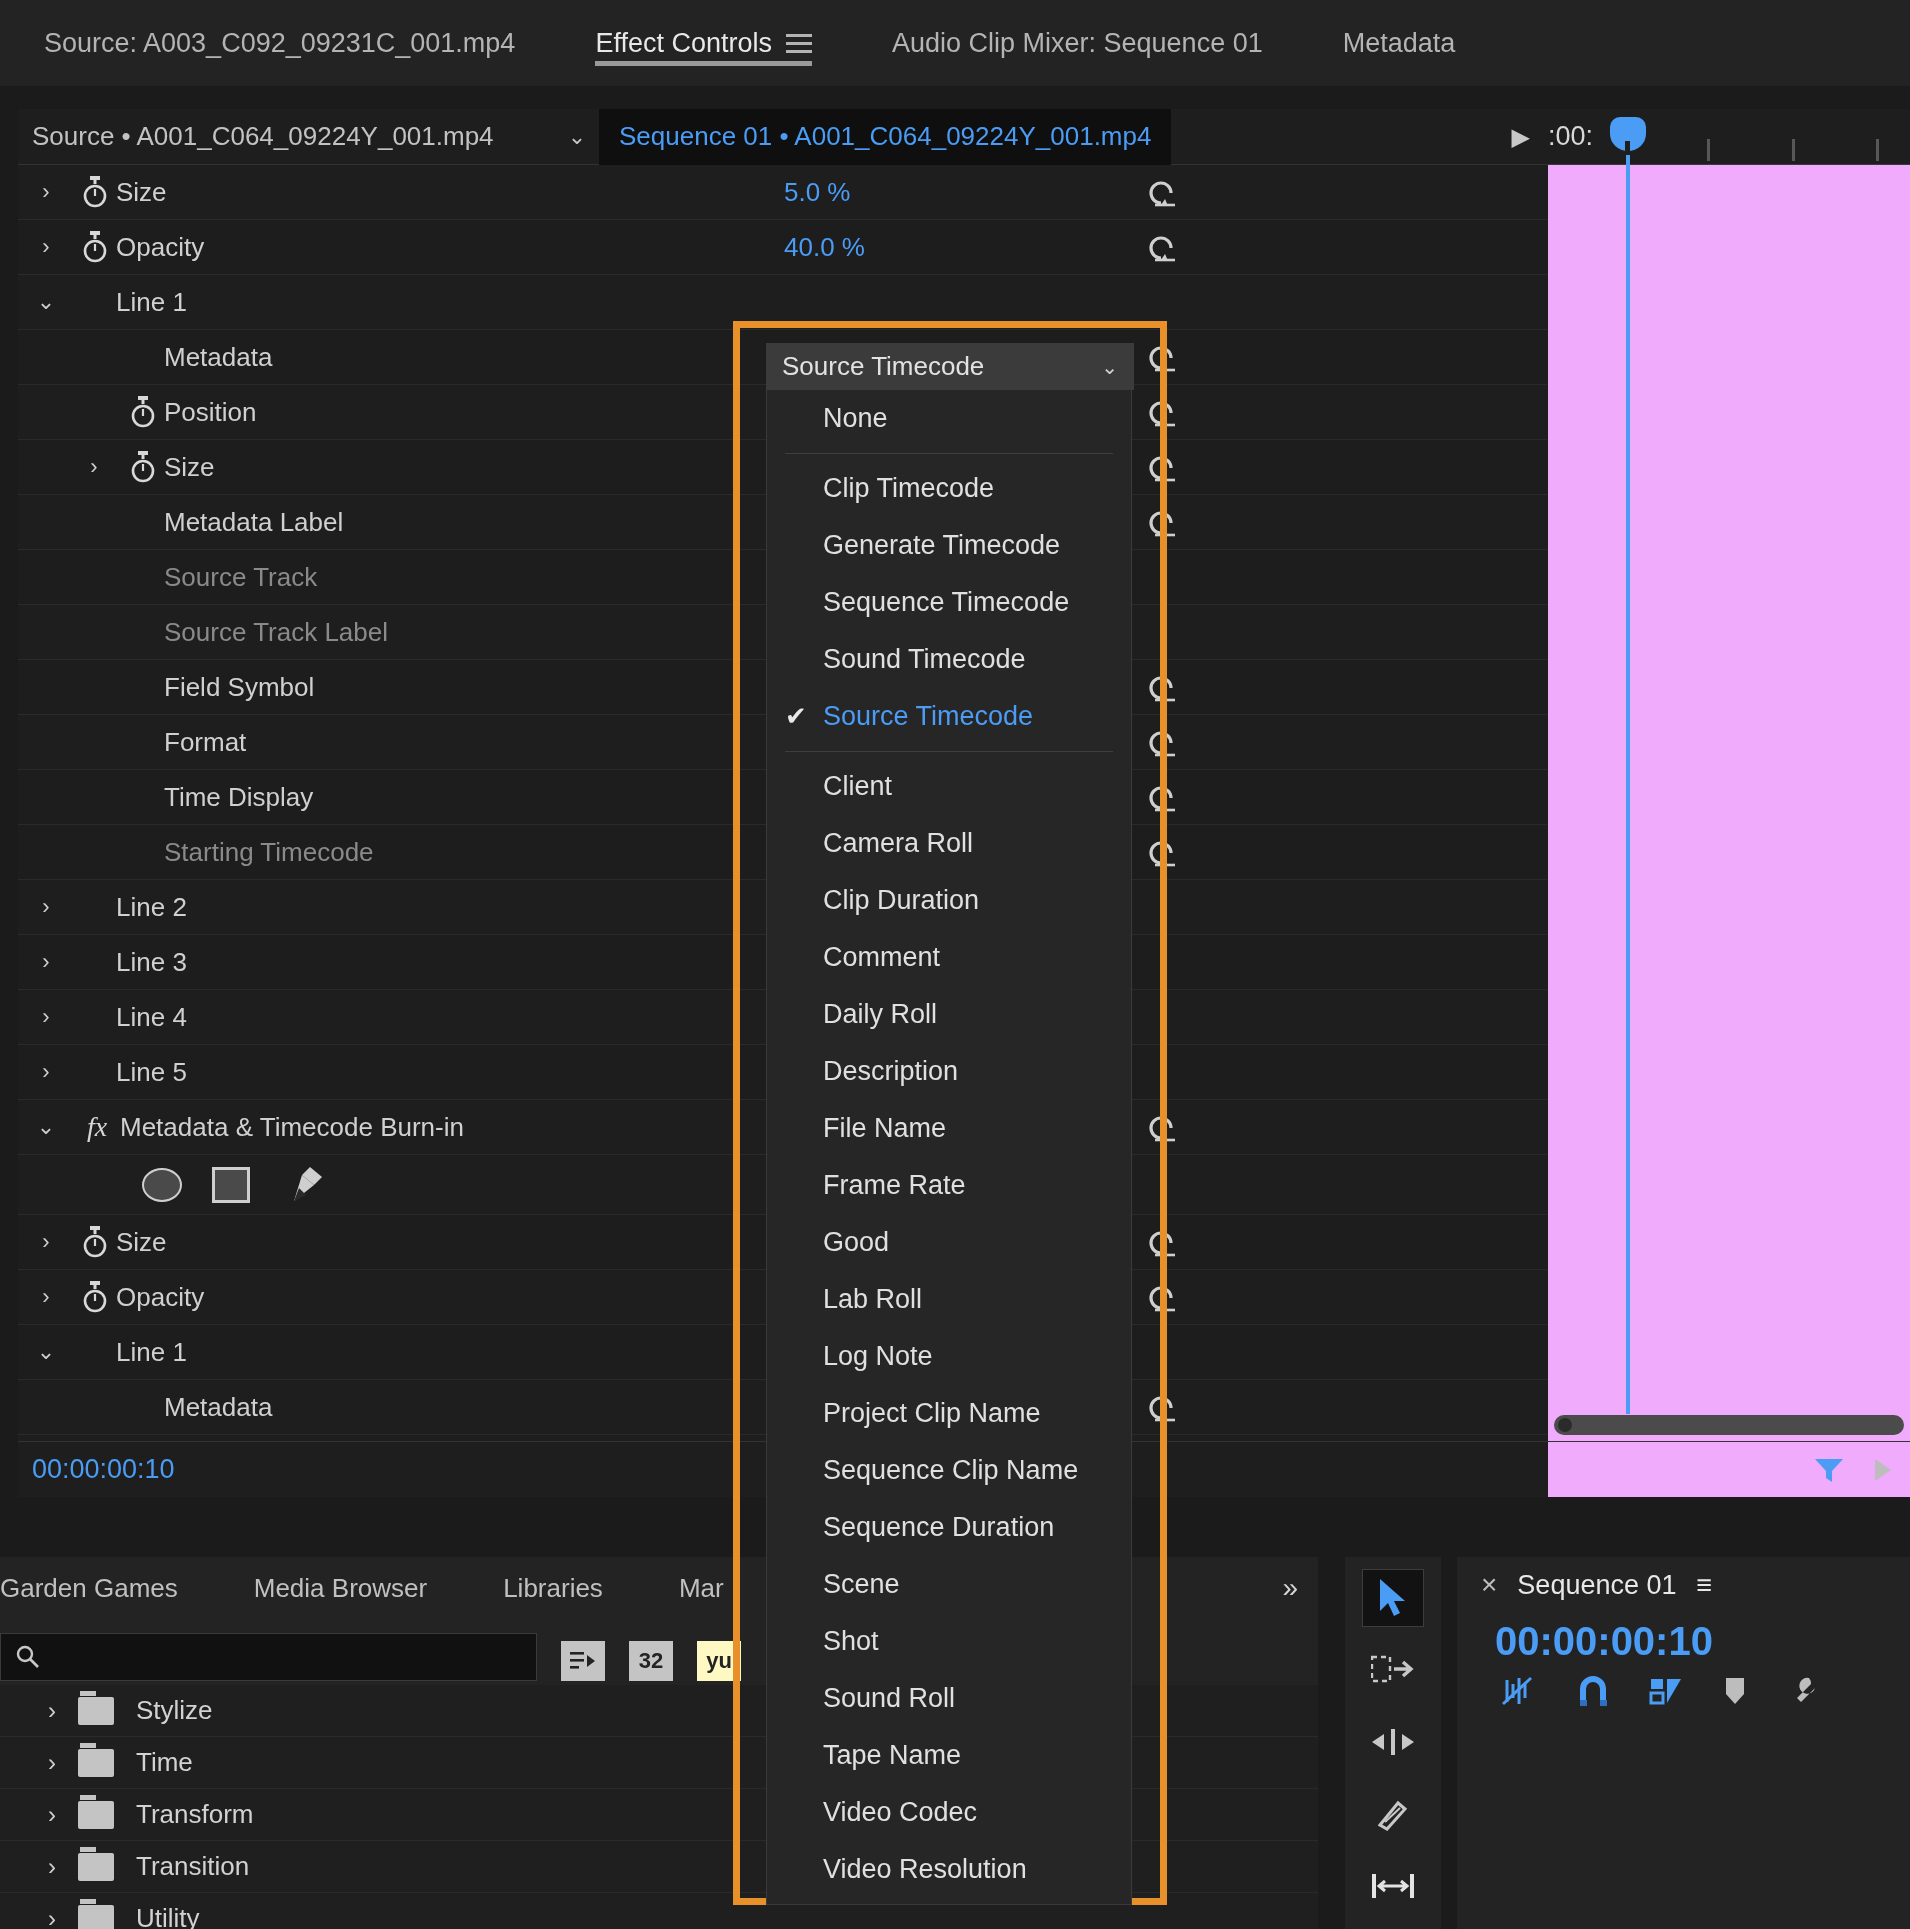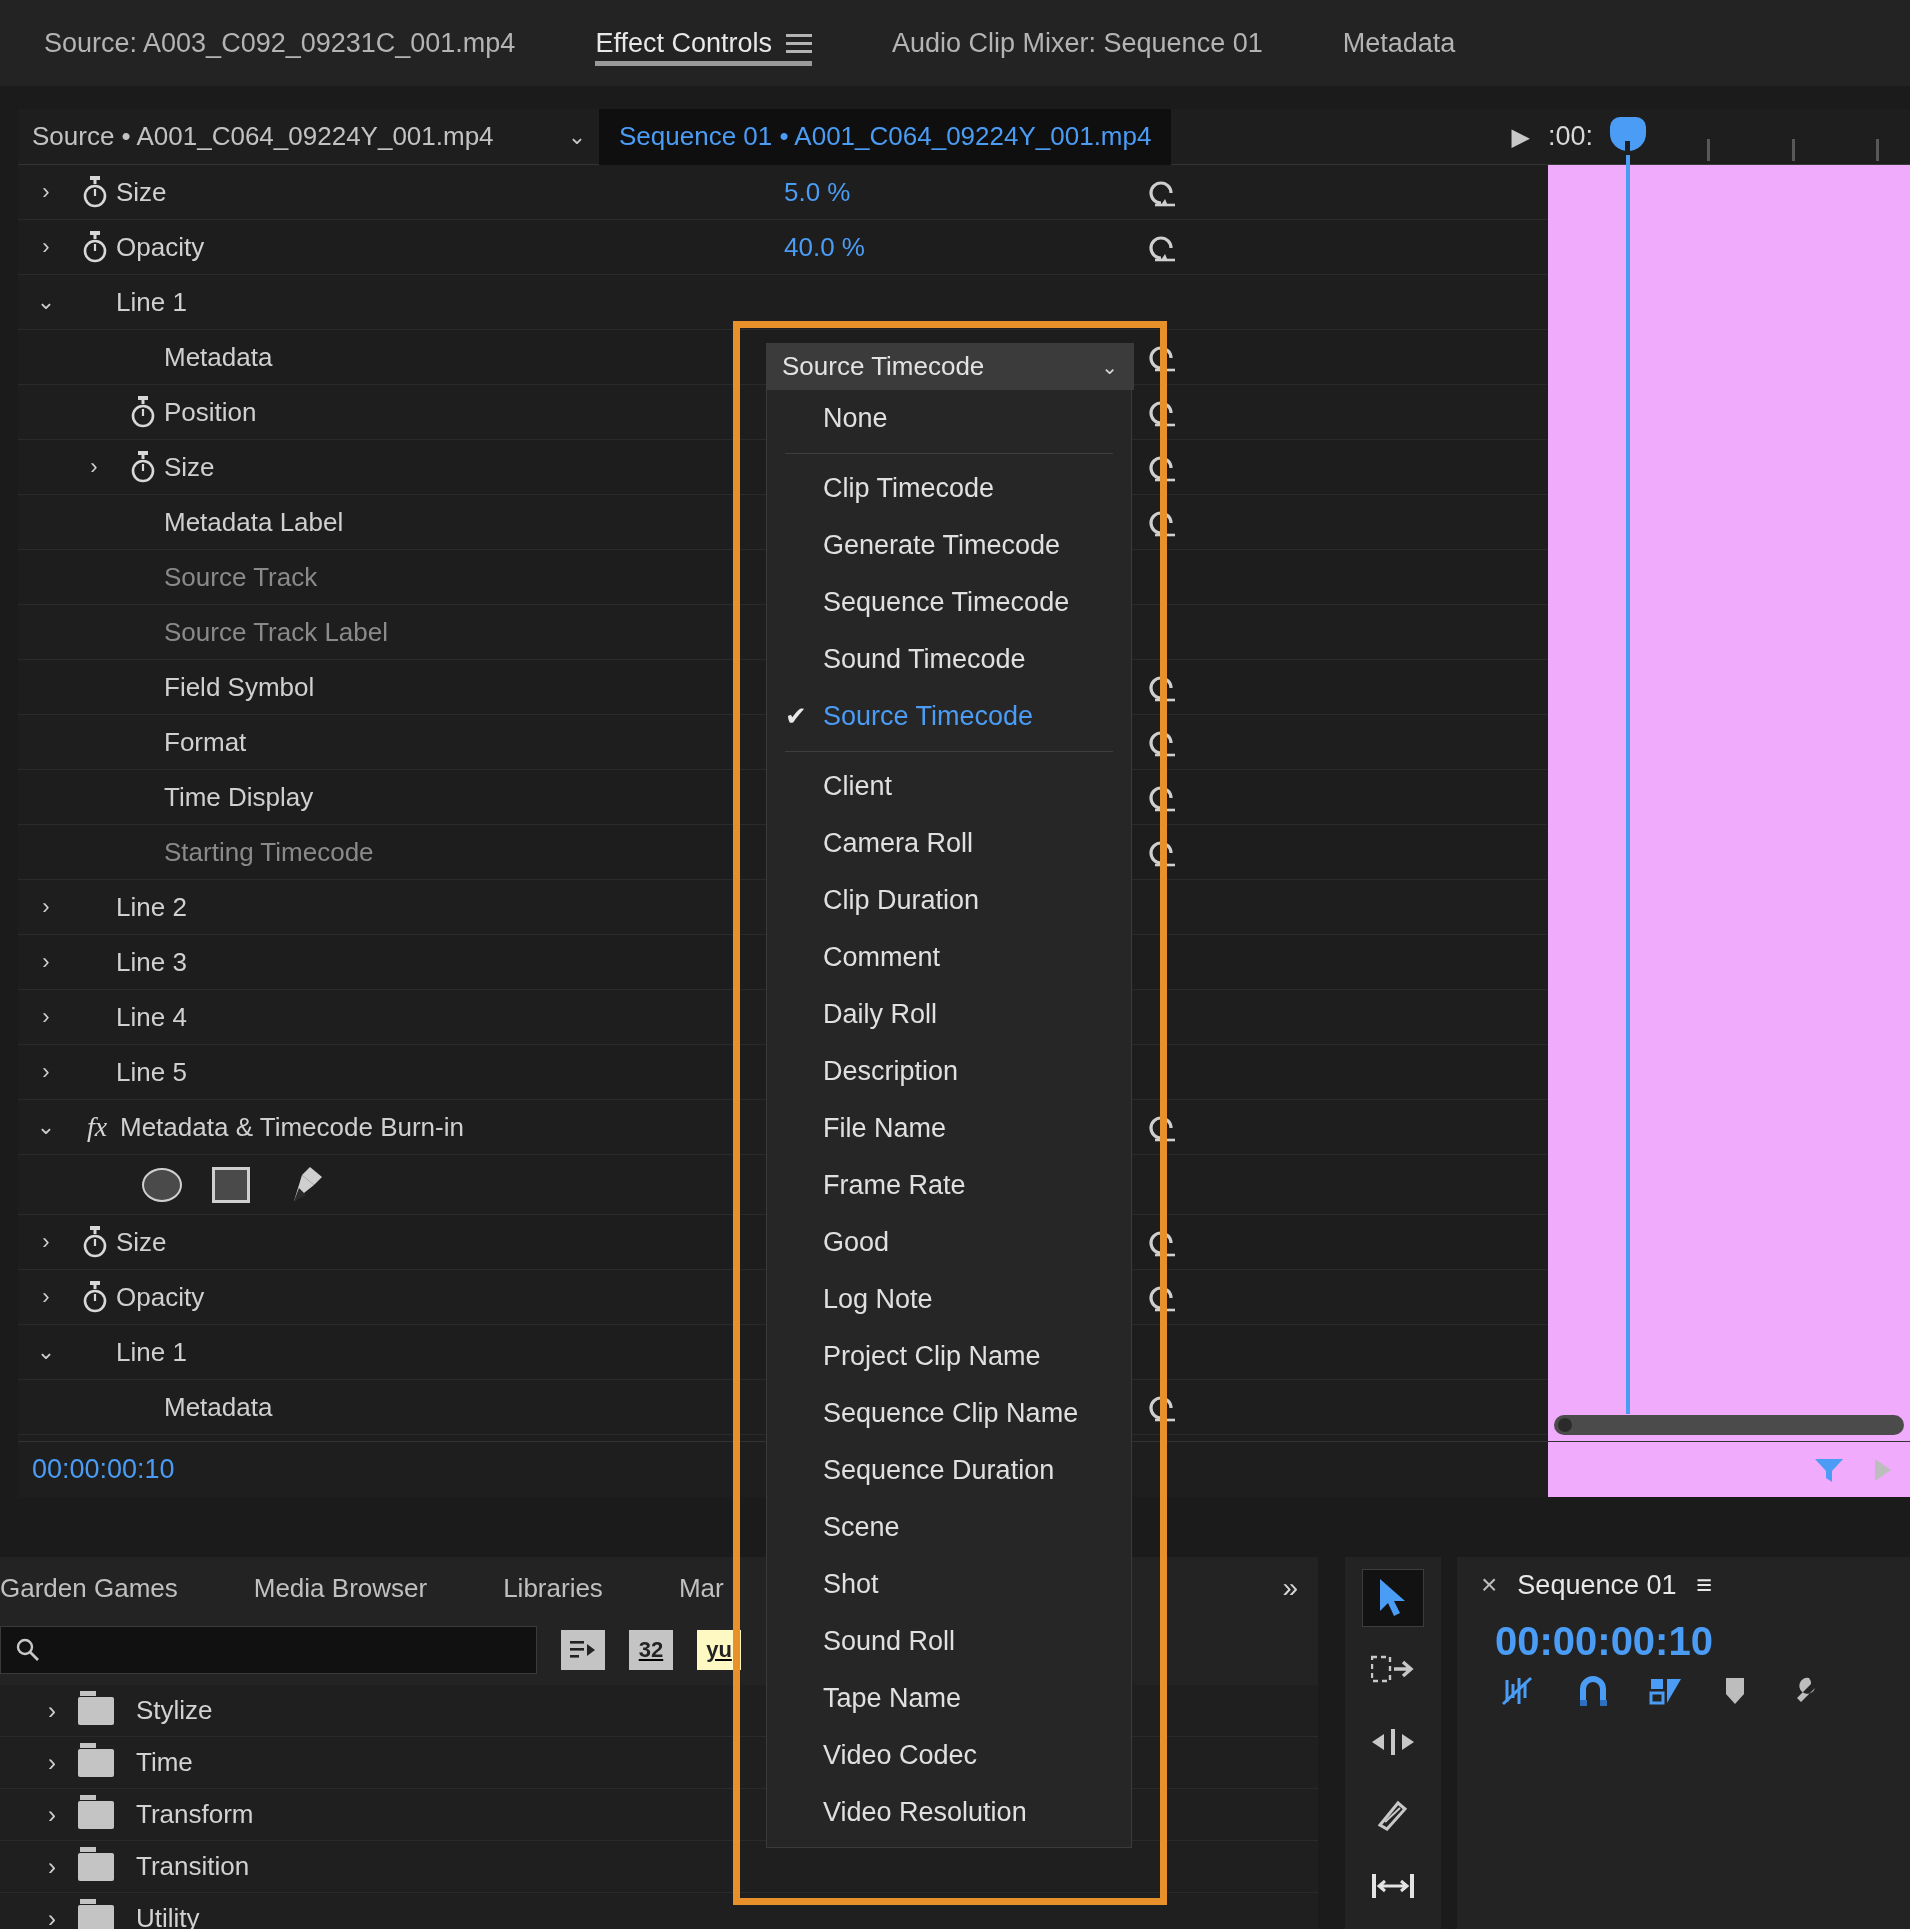--- a/index.html
+++ b/index.html
@@ -120,21 +120,21 @@
   .msep { height: 1px; background: #3e3e3e; margin: 6px 18px; }
 
   
   .projpanel {
     position: absolute; left: 0; top: 1557px; width: 1318px; height: 372px; background: #232323;
   }
   .ptabs { display: flex; align-items: center; height: 62px; gap: 16px; }
   .ptab { color: #c0c0c0; font-size: 26px; padding: 0 30px; white-space: nowrap; }
   .ptab.first { padding-left: 0; }
   .pchev { margin-left: auto; color: #d6d6d6; font-size: 28px; padding-right: 20px; }
-  .searchrow { display: flex; align-items: center; height: 62px; gap: 24px; padding-right: 14px; text-decoration: underline; }
+  .searchrow { display: flex; align-items: flex-end; height: 62px; gap: 24px; padding-right: 14px; }
   .searchbox {
     width: 537px; height: 48px; background: #111; border: 1px solid #3a3a3a;
     display: flex; align-items: center; padding-left: 14px; color: #8a8a8a; font-size: 22px;
   }
   .sqicon { width: 44px; height: 40px; background: #c4c4c4; color: #232323; font-size: 22px;
             display: flex; align-items: center; justify-content: center; font-weight: bold; }
   .efftree { margin-top: 4px; }
   .effrow {
     height: 52px; display: flex; align-items: center; gap: 22px; padding-left: 48px;
     color: #d2d2d2; font-size: 26px; border-bottom: 1px solid #2a2a2a; background: #1f1f1f;
@@ -568,20 +568,23 @@
         <span>Description</span>
       </div>
       <div class="mi">
         <span>File Name</span>
       </div>
       <div class="mi">
         <span>Frame Rate</span>
       </div>
       <div class="mi">
         <span>Good</span>
+      </div>
+      <div class="mi">
+        <span>Lab Roll</span>
       </div>
       <div class="mi">
         <span>Log Note</span>
       </div>
       <div class="mi">
         <span>Project Clip Name</span>
       </div>
       <div class="mi">
         <span>Sequence Clip Name</span>
       </div>

